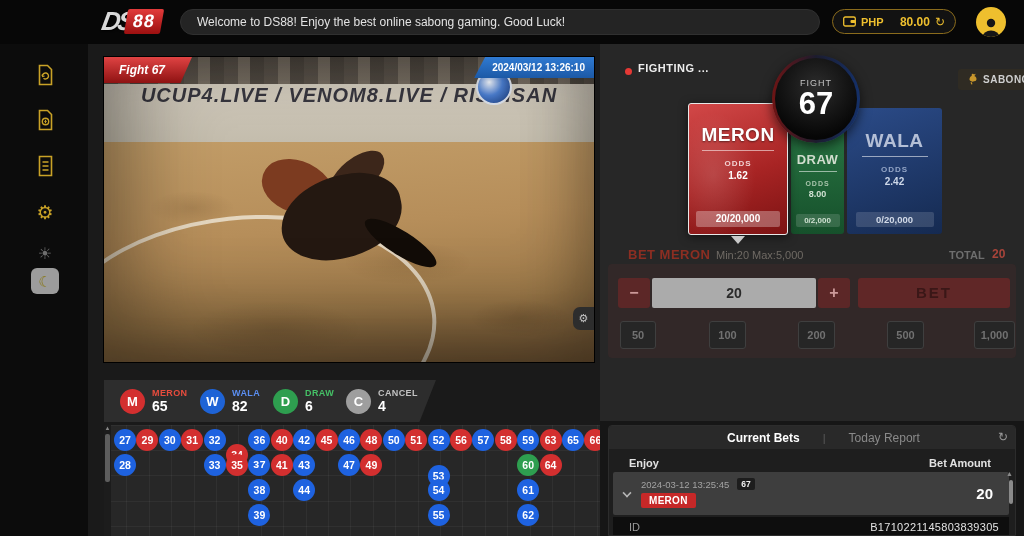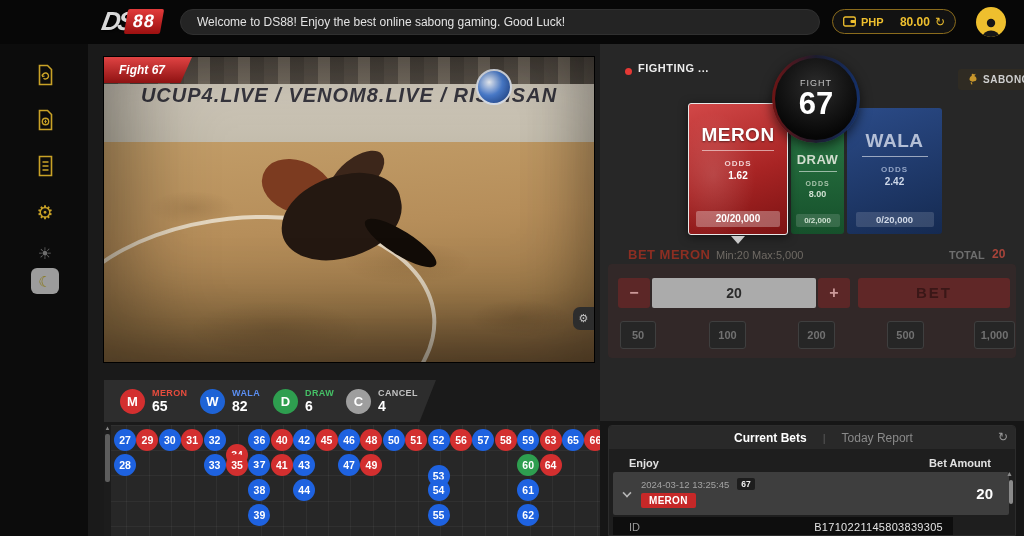--- a/index.html
+++ b/index.html
@@ -170,40 +170,40 @@
              text-align:center; line-height:30px; z-index:5; cursor:pointer; color:#3a1717; }
   .quick { position:absolute; top:321px; height:28px; background:#262626; border:1px solid #3f3f3f;
            border-radius:3px; color:#717171; font-size:11px; font-weight:bold; text-align:center;
            line-height:26px; z-index:5; cursor:pointer; }
 
   
   .bets-wrap { position:absolute; left:600px; top:421px; width:424px; height:115px; background:#161616; z-index:3; }
   .bets-panel { position:absolute; left:8px; top:4px; width:408px; height:111px; background:#1e1e1e;
                 border:1px solid #2c2c2c; border-radius:4px 4px 0 0; overflow:hidden; }
   .bets-header { position:relative; width:100%; height:23px; background:#292929; display:flex;
-                 align-items:center; justify-content:center; gap:16px;padding-left:23px; }
+                 align-items:center; justify-content:center; gap:23px;padding-left:23px; }
   .tab-current { color:#fff; font-weight:bold; font-size:12px; cursor:pointer; }
   .tab-sep { color:#5a5a5a; font-size:11px; }
   .tab-today { color:#8a8a8a; font-size:12px; cursor:pointer; }
   .bets-refresh { position:absolute; right:7px; top:4px; color:#9a9a9a; font-size:12px; cursor:pointer; }
   .col-item { position:absolute; left:20px; top:31px; font-size:11px; font-weight:bold; color:#e2e2e2; }
   .col-amount { position:absolute; right:24px; top:31px; font-size:11px; font-weight:bold; color:#e2e2e2; }
   .bet-row { position:absolute; left:4px; top:46px; width:396px; height:43px; background:#3e3e3e; border-radius:2px; }
   .chev { position:absolute; left:10px; top:17px; width:8px; height:8px; border-right:2px solid #b5b5b5;
           border-bottom:2px solid #b5b5b5; transform:rotate(45deg) scale(.8); }
   .bet-time { position:absolute; left:28px; top:6px; font-size:9.5px; color:#a3a3a3; display:flex;
               align-items:center; gap:8px; }
   .fight-mini { background:#1d1d1d; color:#efefef; font-size:8.5px; font-weight:bold; border-radius:2px;
                 padding:1px 4px; }
   .side-badge { position:absolute; left:28px; top:21px; background:#c62828; color:#fff; font-weight:bold;
                 font-size:10px; padding:2px 8px; border-radius:2px; letter-spacing:.3px; }
   .bet-amt { position:absolute; right:16px; top:13px; font-size:15px; font-weight:bold; color:#fff; }
   .bets-scroll-arrow { position:absolute; right:2px; top:44px; color:#8a8a8a; font-size:7px; }
   .bets-scroll-thumb { position:absolute; right:2px; top:54px; width:4px; height:24px; background:#8a8a8a; border-radius:2px; }
-  .id-row { position:absolute; left:4px; top:91px; width:340px; height:20px; background:#0e0e0e; }
+  .id-row { position:absolute; left:4px; top:91px; width:396px; height:20px; background:#0e0e0e; }
   .id-label { position:absolute; left:16px; top:4px; font-size:11px; color:#9a9a9a; }
   .id-value { position:absolute; right:10px; top:4px; font-size:11px; color:#e3e3e3; letter-spacing:.3px; }
 </style>
 </head>
 <body>
 
 <div id="root">
 
   <header class="topbar">
     <div class="logo">
@@ -267,20 +267,21 @@
     <div class="emblem"></div>
     <div class="floor"></div>
     <div class="mottle"></div>
     <div class="chalk"></div>
     <div class="cock-red"></div>
     <div class="cock-wing"></div>
     <div class="cock-body"></div>
     <div class="cock-tail"></div>
     <div class="vignette"></div>
     <div class="fight-badge">Fight 67</div>
+    <div class="ts-badge">2024/03/12 13:26:10</div>
     <div class="gear-tab">⚙</div>
   </section>
 
   <section class="statsbar">
     <div class="stat" style="left:16px">
       <span class="stat-circle" style="background: rgb(211, 47, 47);">M</span>
       <span class="stat-txt">
         <span class="stat-label" style="color: rgb(232, 76, 61);">MERON</span>
         <span class="stat-count">65</span>
       </span>

